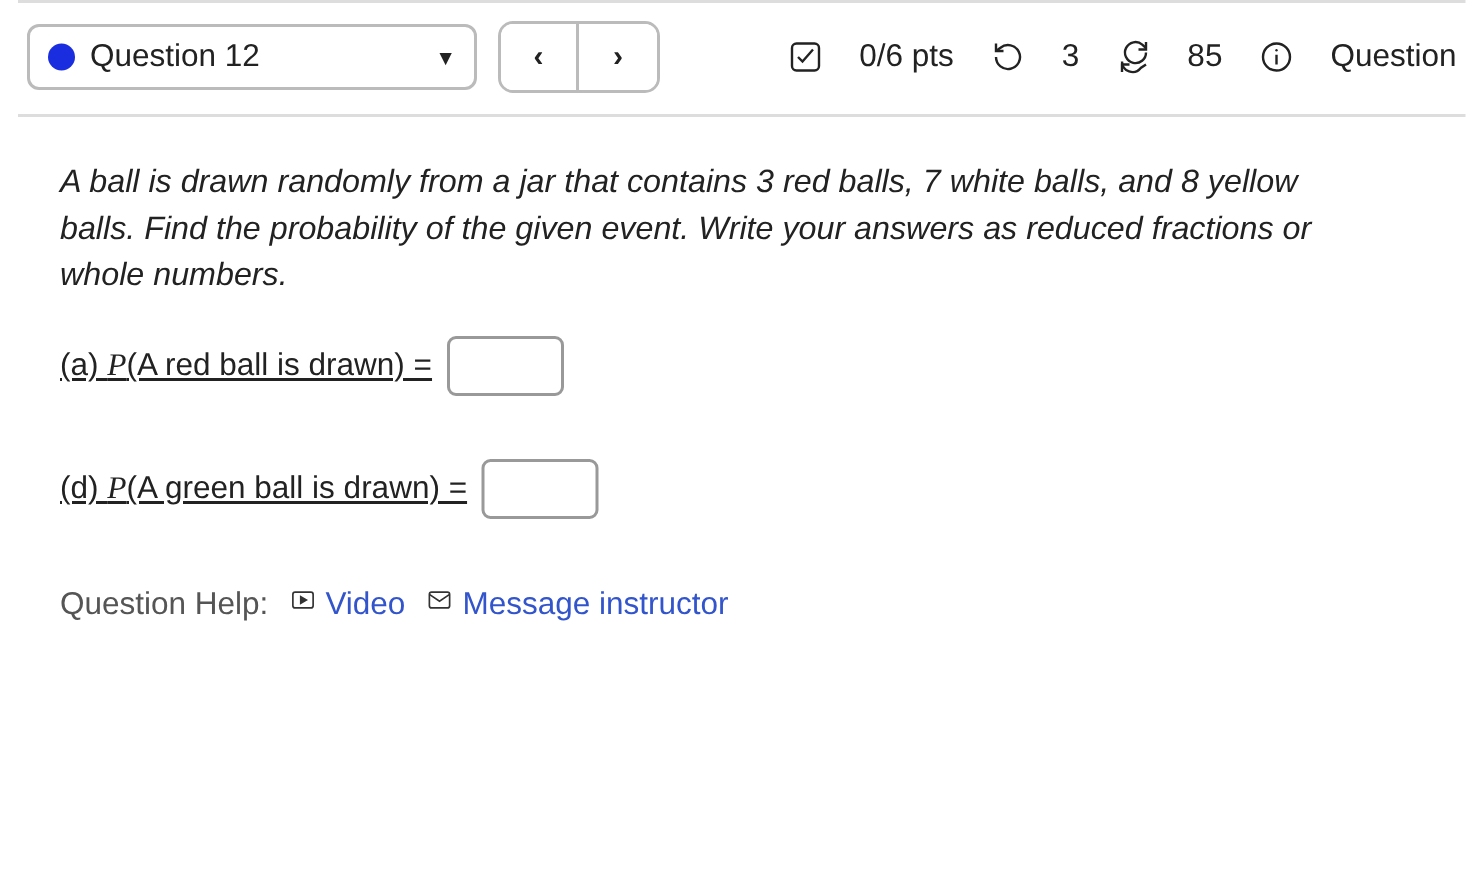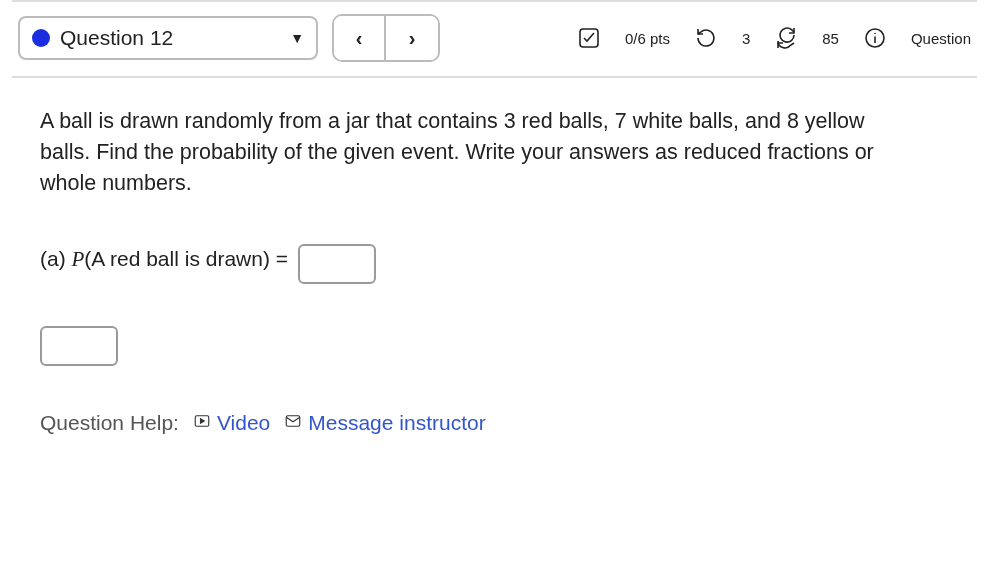--- a/index.html
+++ b/index.html
@@ -51,35 +51,36 @@
       border-radius: 10px;
       overflow: hidden;
     }
     .nav button {
       background: #fff; border: 0; width: 52px; height: 44px;
       font-size: 20px; font-weight: bold; cursor: pointer;
       font-family: inherit; color: #222;
     }
     .nav button:first-child { border-right: 2px solid #bbb; }
 
-    .right { margin-left: auto; display: flex; align-items: center; gap: 24px; font-size: 15px; }
+    .right { margin-left: auto; display: flex; align-items: center; gap: 24px; font-size: 21px; }
     .ico { display: inline-flex; align-items: center; }
     .ico svg { width: 24px; height: 24px; stroke: #222; fill: none; stroke-width: 1.6; }
     .details { cursor: pointer; }
 
     .body {
       padding: 28px 28px 0 28px;
       font-size: 21.5px;
       line-height: 1.45;
     }
-    .prompt { margin: 0 0 44px 0; max-width: 880px; }
+    .prompt { margin: 0 0 24px 0; max-width: 880px; font-style: italic; }
     .row {
-      display: flex; gap: 10px;
+      display: flex; align-items: center; gap: 10px;
       margin: 0 0 42px 0;
       font-size: 21px;
+      text-decoration: underline;
     }
     .row .label { white-space: nowrap; }
     .math { font-family: 'Cambria Math','Times New Roman', serif; font-style: italic; }
     .ans {
       width: 78px; height: 40px;
       border: 2px solid #999; border-radius: 6px;
       font-size: 18px; padding: 4px 6px; font-family: inherit;
     }
     .help {
       font-size: 21px; display: flex; gap: 14px; align-items: center;
@@ -148,20 +149,23 @@
     <div class="row">
       <span class="label">
         <span>(a) </span><span class="math">P</span><span>(A red ball is drawn) =</span>
       </span>
       <input class="ans" type="text" style="">
     </div>
 
 
 
     <div class="row">
+      <span class="label">
+        <span>(d) </span><span class="math">P</span><span>(A green ball is drawn) =</span>
+      </span>
       <input class="ans" type="text" style="">
     </div>
 
     <div class="help">
       <span class="lbl">Question Help:</span>
       <span class="link">
         <span class="sm-ico">
           <svg viewBox="0 0 24 24">
               <rect x="3" y="5" width="18" height="14" rx="2"></rect>
               <path d="M10 9l5 3-5 3z" fill="#333"></path>

